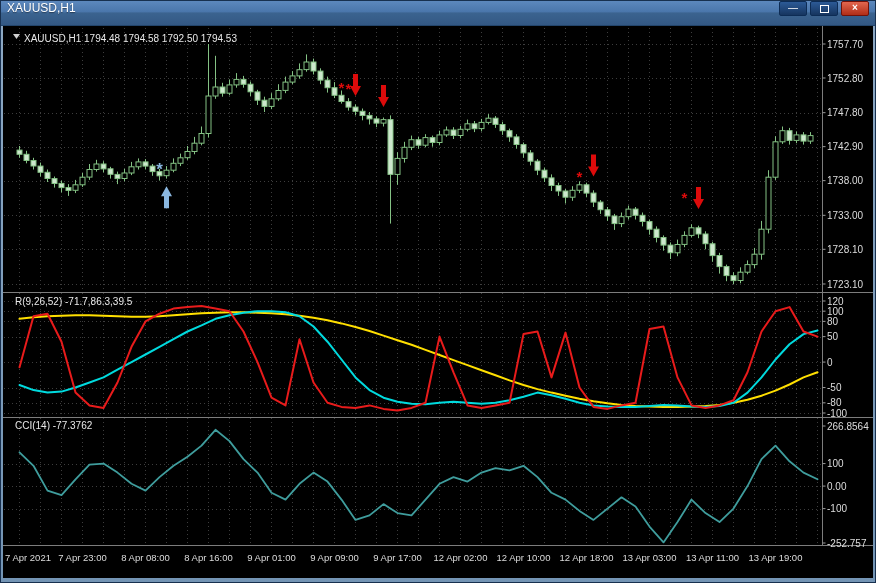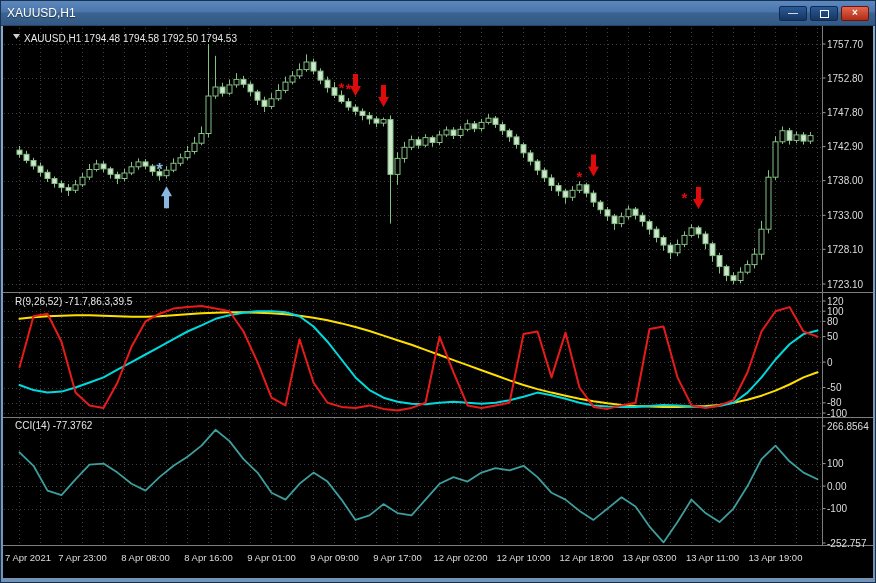--- a/index.html
+++ b/index.html
@@ -3,21 +3,21 @@
 <meta charset="utf-8">
 <style>
   html,body{margin:0;padding:0;background:#4d4d4d;}
   .window{
     width:876px;height:583px;box-sizing:border-box;position:relative;
     border:1px solid #17304f;
     background:linear-gradient(#8ea9c4,#7394b4);
     font-family:"Liberation Sans",sans-serif;
   }
   .titlebar{
-    height:24px;display:flex;align-items:center;padding:0 6px;
+    height:24px;display:flex;align-items:flex-start;padding:0 6px;
     background:linear-gradient(180deg,#5c88bd 0%,#4a76ab 45%,#3b638f 50%,#335884 100%);
     border-bottom:1px solid #23456b;
   }
   .title{color:#ffffff;font-size:12px;text-shadow:0 1px 1px rgba(0,0,0,.45);}
   .controls{margin-left:auto;display:flex;gap:3px;}
   .btn{
     width:28px;height:15px;box-sizing:border-box;border-radius:2px;
     border:1px solid #0d2c55;background:linear-gradient(#2c5a96,#16355f);
     color:#fff;font-size:10px;line-height:12px;text-align:center;cursor:default;
   }

